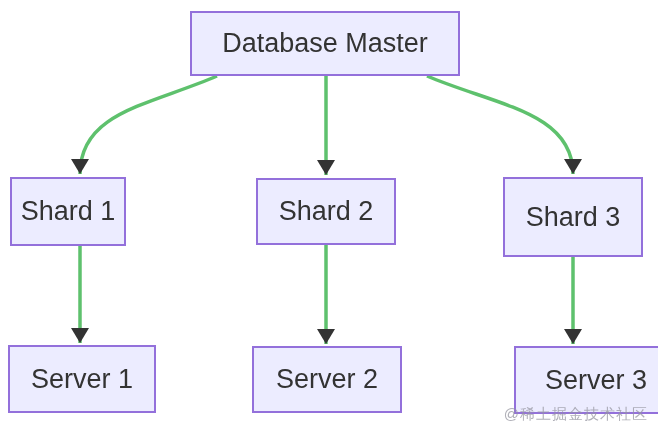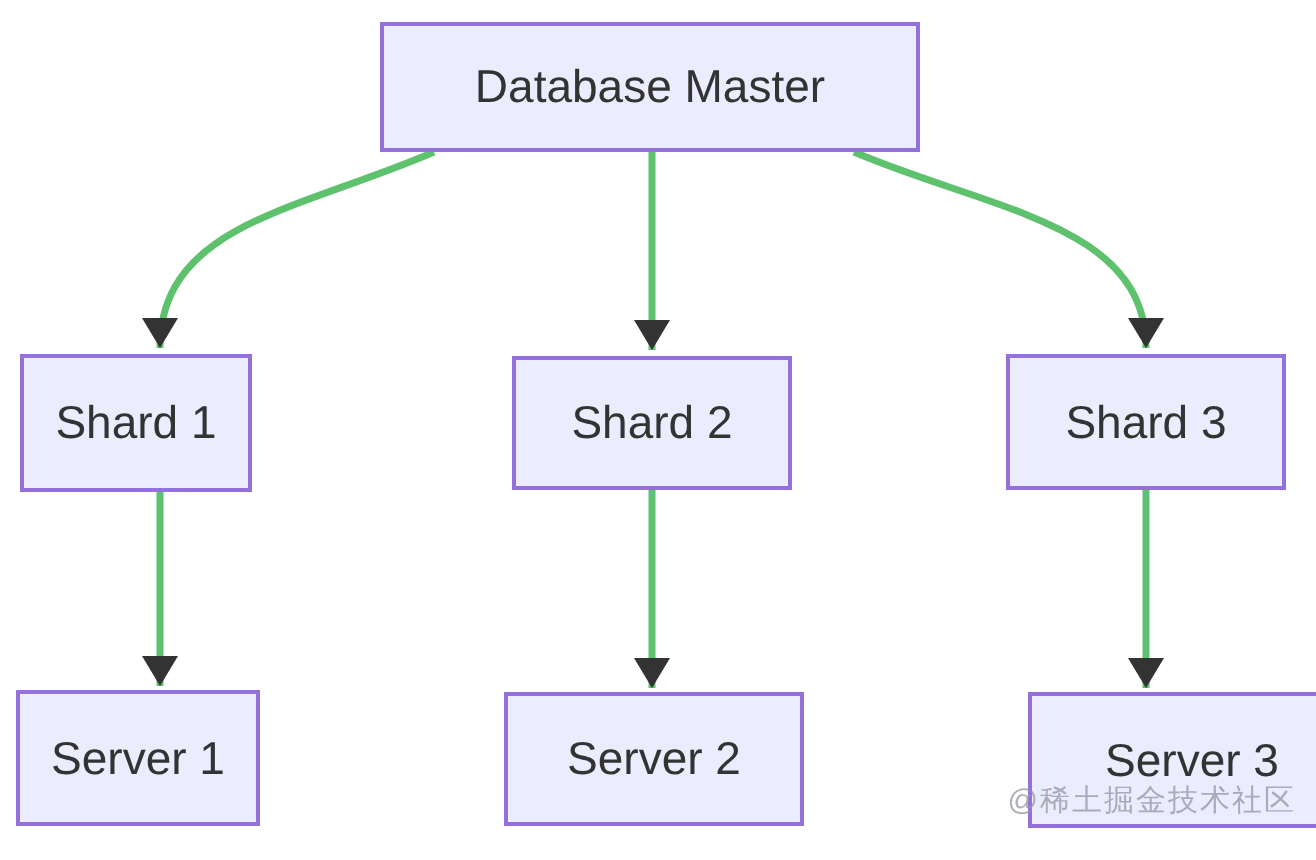--- a/index.html
+++ b/index.html
@@ -29,35 +29,35 @@
   }
   .node {
     position: absolute;
     box-sizing: border-box;
     background: #ececff;
     border: 2px solid #9370db;
     color: #333333;
     display: flex;
     align-items: center;
     justify-content: center;
-    font-size: 23px;
+    font-size: 27px;
     line-height: 1;
     white-space: nowrap;
   }
   .node-master  { left: 190px; top: 11px;  width: 270px; height: 65px; }
   .node-shard1  { left: 10px;  top: 177px; width: 116px; height: 69px; }
   .node-shard2  { left: 256px; top: 178px; width: 140px; height: 67px; }
-  .node-shard3  { left: 503px; top: 177px; width: 140px; height: 68px; }
-  .node-server1 { left: 8px;   top: 345px; width: 122px; height: 68px; }
+  .node-shard3  { left: 503px; top: 177px; width: 140px; height: 80px; }
+  .node-server1 { left: 8px;   top: 345px; width: 148px; height: 68px; }
   .node-server2 { left: 252px; top: 346px; width: 150px; height: 67px; text-align: right; }
   .node-server3 { left: 514px; top: 346px; width: 164px; height: 68px; }
   .watermark {
     position: absolute;
     right: 10px;
-    bottom: 20px;
+    bottom: 6px;
     font-size: 15px;
     letter-spacing: 1px;
     color: rgba(150, 150, 160, 0.75);
     z-index: 5;
   }
 </style>
 </head>
 <body>
 
 <div class="canvas">

